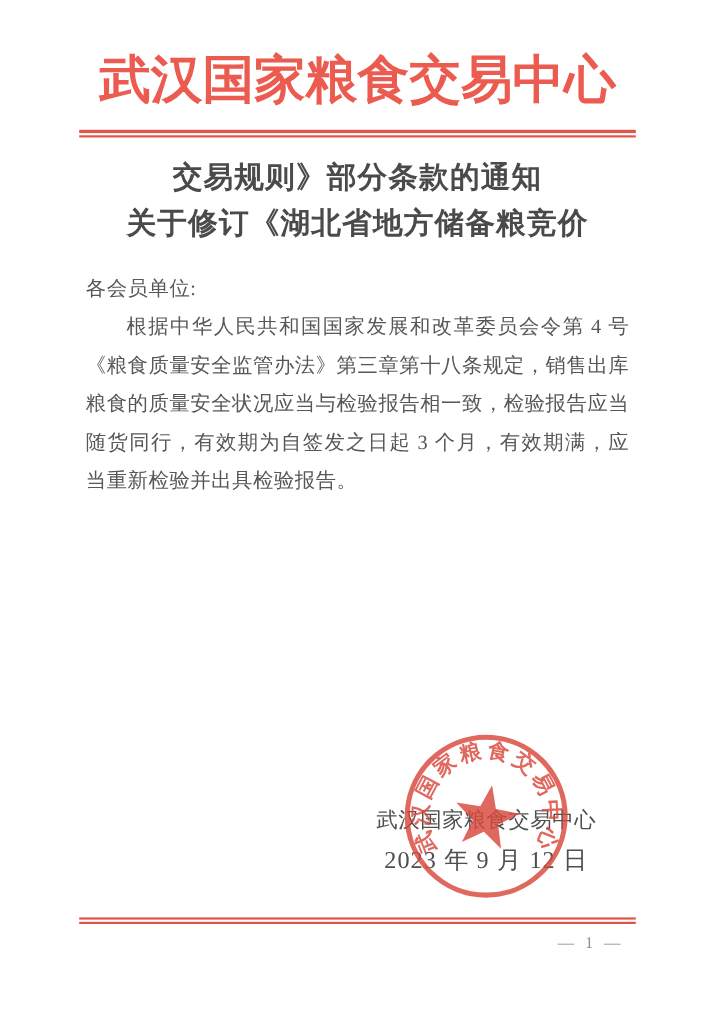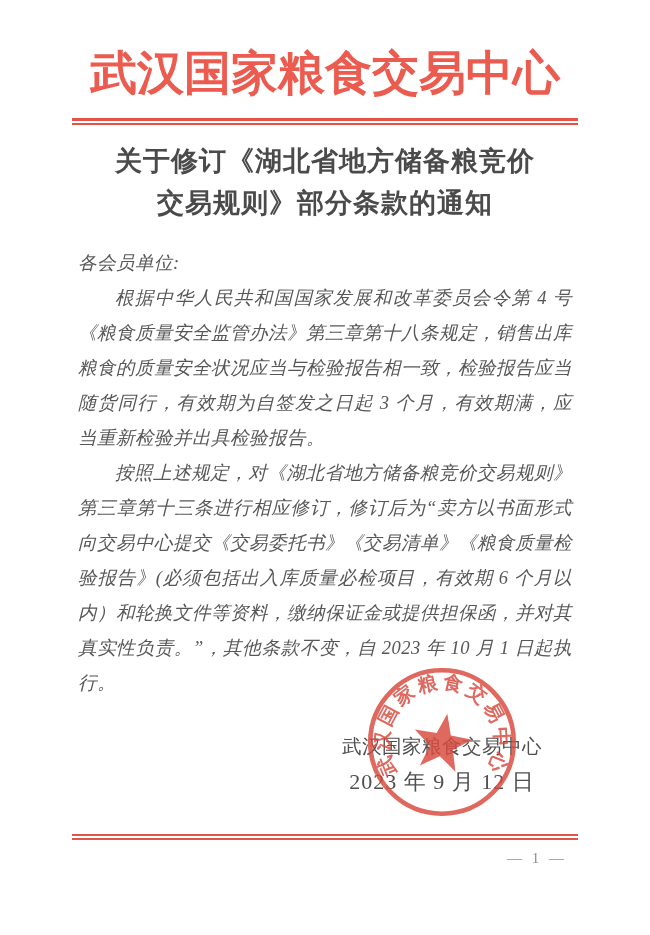--- a/index.html
+++ b/index.html
@@ -67,21 +67,20 @@
   .body-block {
     position: absolute;
     top: 246px;
     left: 78px;
     width: 494px;
     font-size: 18.5px;
     line-height: 35px;
     letter-spacing: 0.5px;
     color: #575757;
     text-align: justify;
-    font-style: italic;
   }
   .body-block p { margin: 0; }
   .para { text-indent: 2em; }
   
   .signature {
     position: absolute;
     top: 734px;
     left: 320px;
     width: 244px;
     text-align: center;
@@ -128,28 +127,27 @@
 </head>
 <body>
 
 <div class="page">
 
   <div class="masthead">武汉国家粮食交易中心</div>
 
   <div class="rule rule-header"></div>
 
   <h1 class="title">
+    <span class="title-line">交易规则》部分条款的通知</span>
     <span class="title-line">关于修订《湖北省地方储备粮竞价</span>
-    <span class="title-line">交易规则》部分条款的通知</span>
   </h1>
 
   <div class="body-block">
     <p class="salutation">各会员单位:</p>
     <p class="para">根据中华人民共和国国家发展和改革委员会令第 4 号《粮食质量安全监管办法》第三章第十八条规定，销售出库粮食的质量安全状况应当与检验报告相一致，检验报告应当随货同行，有效期为自签发之日起 3 个月，有效期满，应当重新检验并出具检验报告。</p>
-    <p class="para">按照上述规定，对《湖北省地方储备粮竞价交易规则》第三章第十三条进行相应修订，修订后为“卖方以书面形式向交易中心提交《交易委托书》《交易清单》《粮食质量检验报告》(必须包括出入库质量必检项目，有效期 6 个月以内）和轮换文件等资料，缴纳保证金或提供担保函，并对其真实性负责。”，其他条款不变，自 2023 年 10 月 1 日起执行。</p>
   </div>
 
   <div class="signature">
     <div class="sig-org">武汉国家粮食交易中心</div>
     <div class="sig-date">2023 年 9 月 12 日</div>
   </div>
 
   <svg class="seal" viewBox="0 0 160 160" xmlns="http://www.w3.org/2000/svg">
     <defs>
       <path id="sealArcPath" d="M 37.4 109.8 A 52 52 0 1 1 122.6 109.8" fill="none"></path>

